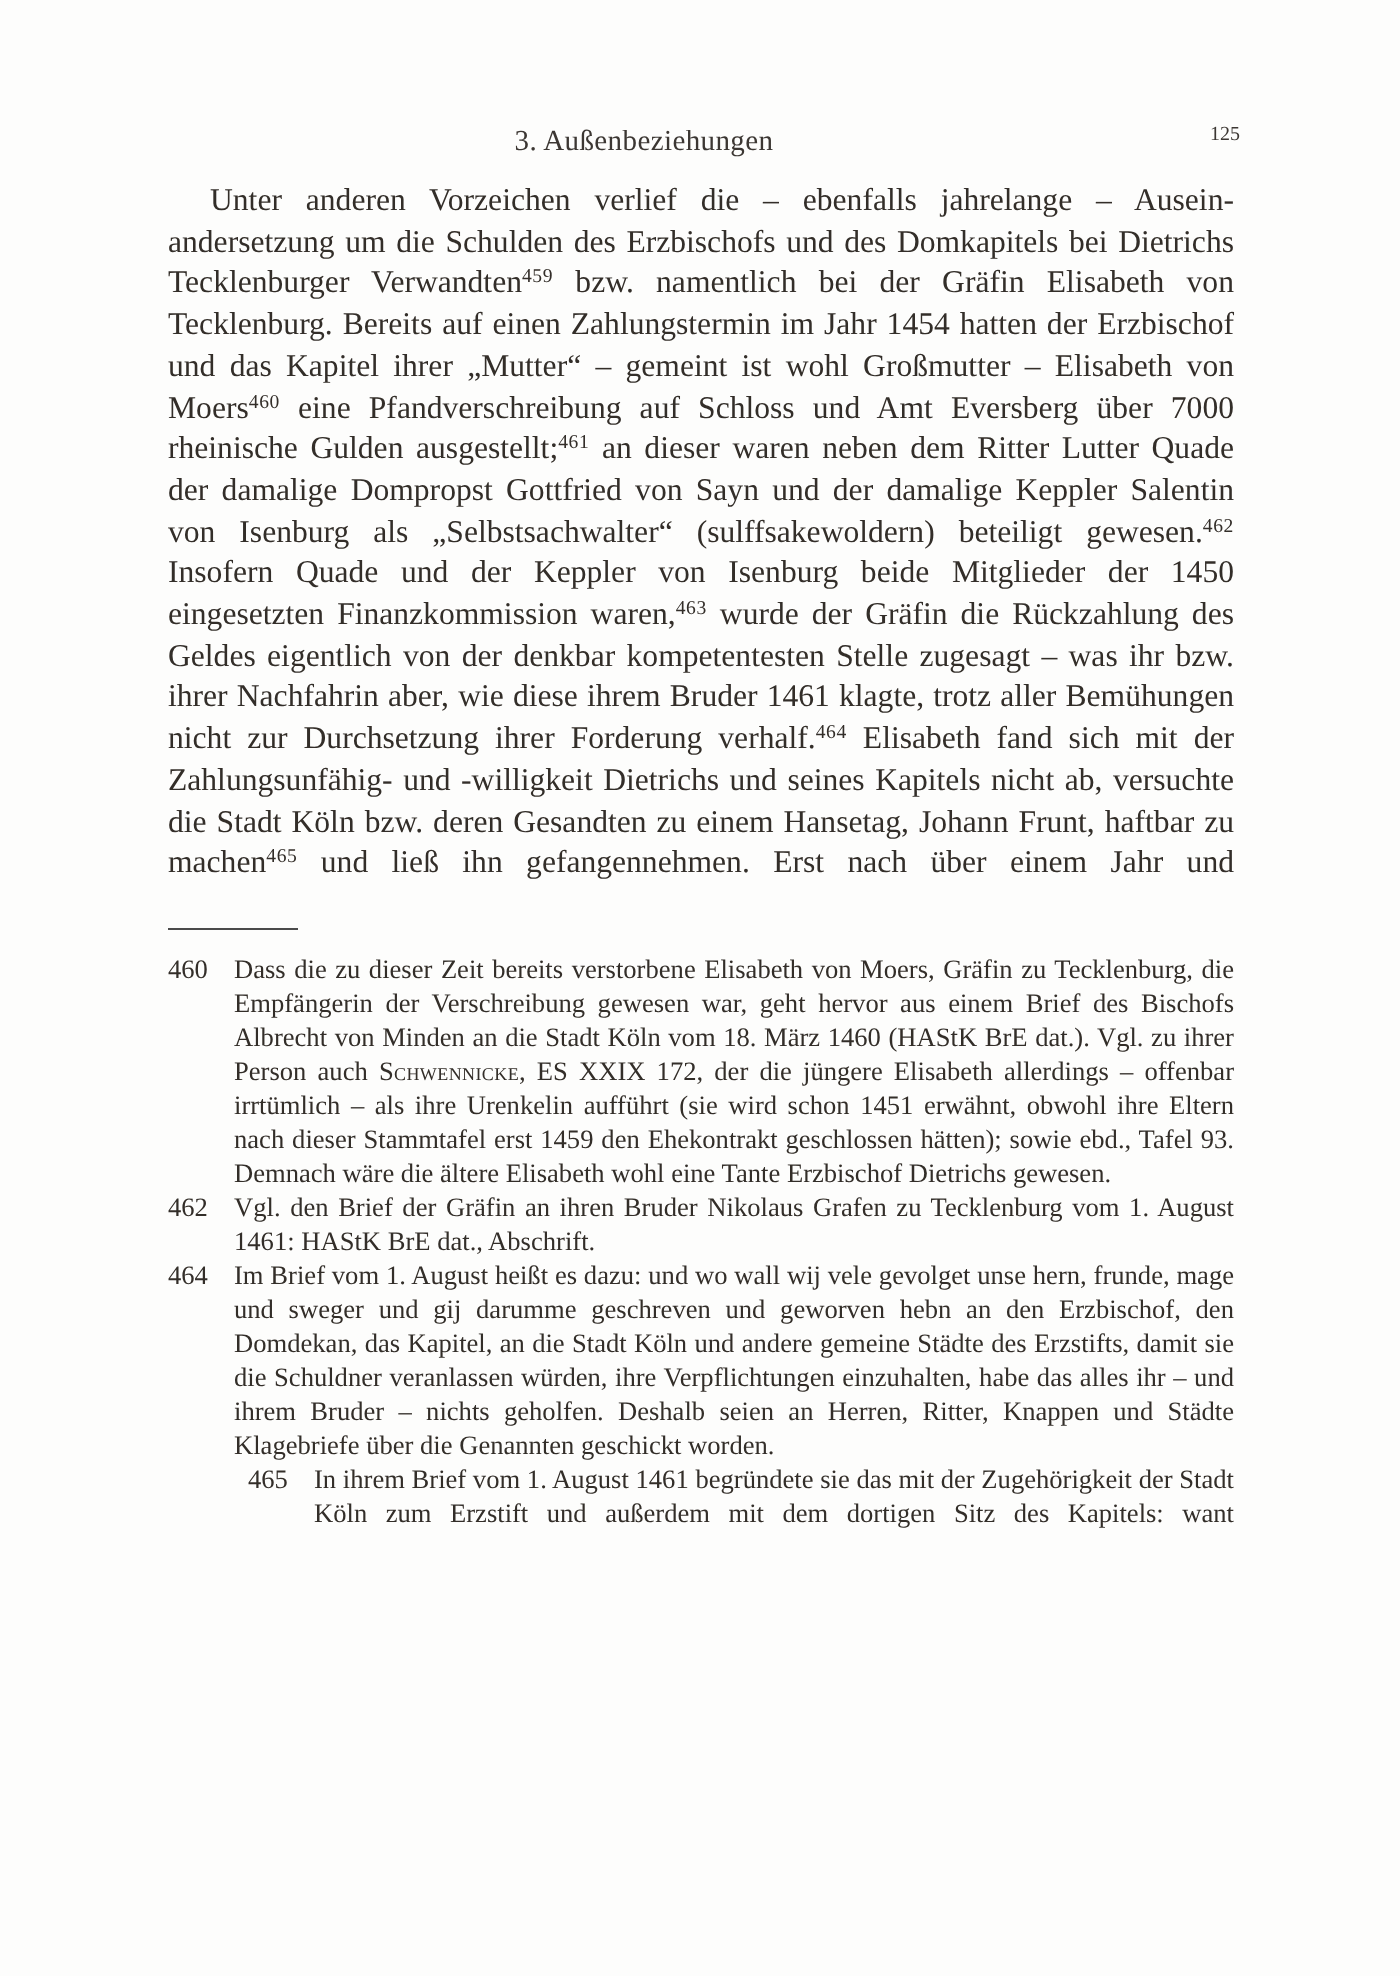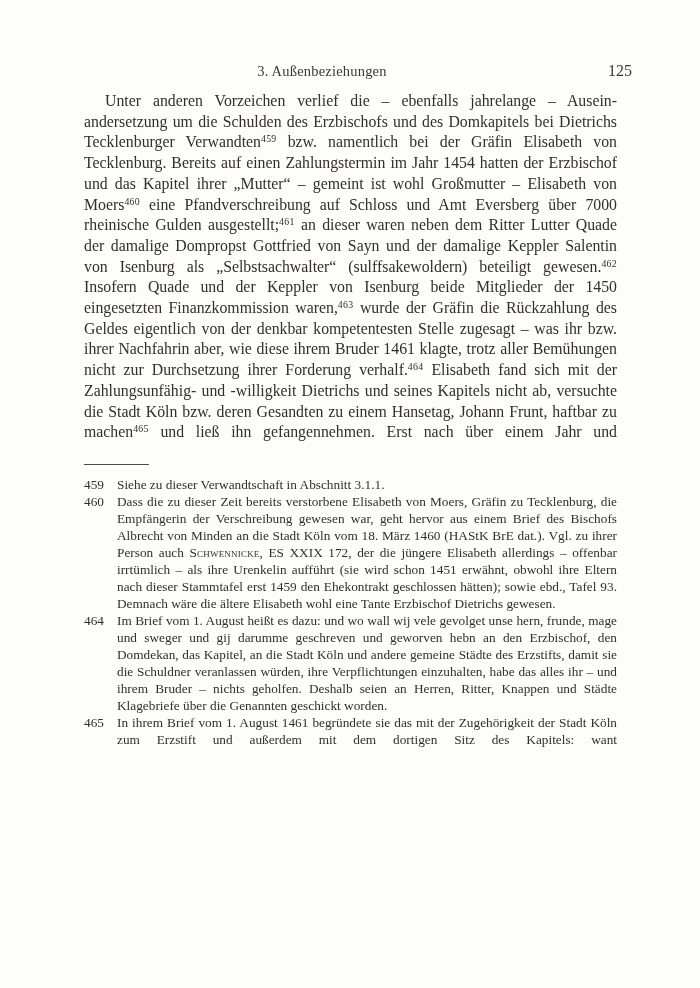--- a/index.html
+++ b/index.html
@@ -23,21 +23,21 @@
   
   .running-head {
     position: absolute; top: 63px; left: 0; right: 0; height: 20px;
     font-size: 14.5px; color: #3c3733;
   }
   .section-title {
     position: absolute; left: 322px; transform: translateX(-50%);
     white-space: nowrap; letter-spacing: 0.2px;
   }
   .page-number {
-    position: absolute; right: 68px; top: -1px; font-size: 16px;
+    position: absolute; right: 80px; top: -1px; font-size: 10px;
   }
   
   .body-text {
     position: absolute; top: 91px; left: 84px; width: 533px;
     font-size: 15.8px; line-height: 20.7px;
     text-align: justify; text-align-last: justify;
     text-indent: 21px;
     word-spacing: 0.5px;
     hyphens: manual;
   }
@@ -49,21 +49,21 @@
   
   .footnotes {
     position: absolute; top: 476px; left: 84px; width: 533px;
     font-size: 13.3px; line-height: 17px;
     text-align: justify;
     hyphens: manual;
   }
   .footnote {
     padding-left: 33px; text-indent: -33px;
   }
-  .footnote.fn-continues { text-align-last: justify; }
+  .footnote.fn-continues { text-align-last: justify; margin-left: 40px; }
   .fn-num {
     display: inline-block; width: 33px; text-indent: 0;
   }
   
   .seg-i { }
   .seg-sc { font-variant: small-caps; letter-spacing: 0.2px; margin-top: 28px; }
   .seg-sup {
     font-size: 0.62em;
     vertical-align: 0.5em;
     line-height: 0;
@@ -78,19 +78,19 @@
   <header class="running-head">
     <span class="section-title">3. Außenbeziehungen</span>
     <span class="page-number">125</span>
   </header>
 
   <p class="body-text"><span>Unter anderen Vorzeichen verlief die – ebenfalls jahrelange – Ausein­andersetzung um die Schulden des Erzbischofs und des Domkapitels bei Dietrichs Tecklenburger Verwandten</span><span class="seg-sup">459</span><span> bzw. namentlich bei der Gräfin Elisabeth von Tecklenburg. Bereits auf einen Zahlungstermin im Jahr 1454 hatten der Erzbischof und das Kapitel ihrer „Mutter“ – gemeint ist wohl Großmutter – Elisabeth von Moers</span><span class="seg-sup">460</span><span> eine Pfandverschreibung auf Schloss und Amt Eversberg über 7000 rheinische Gulden ausgestellt;</span><span class="seg-sup">461</span><span> an dieser wa­ren neben dem Ritter Lutter Quade der damalige Dompropst Gottfried von Sayn und der damalige Keppler Salentin von Isenburg als „Selbstsachwalter“ (</span><span class="seg-i">sulffsakewoldern</span><span>) beteiligt gewesen.</span><span class="seg-sup">462</span><span> Insofern Quade und der Keppler von Isenburg beide Mitglieder der 1450 eingesetzten Finanzkommission waren,</span><span class="seg-sup">463</span><span> wurde der Gräfin die Rückzahlung des Geldes eigentlich von der denkbar kompetentesten Stelle zugesagt – was ihr bzw. ihrer Nachfahrin aber, wie diese ihrem Bruder 1461 klagte, trotz aller Bemühungen nicht zur Durch­setzung ihrer Forderung verhalf.</span><span class="seg-sup">464</span><span> Elisabeth fand sich mit der Zahlungsun­fähig- und -willigkeit Dietrichs und seines Kapitels nicht ab, versuchte die Stadt Köln bzw. deren Gesandten zu einem Hansetag, Johann Frunt, haftbar zu machen</span><span class="seg-sup">465</span><span> und ließ ihn gefangennehmen. Erst nach über einem Jahr und</span></p>
 
   <div class="footnote-separator"></div>
 
   <section class="footnotes">
-      <div class="footnote"><span class="fn-num">459</span><span>Siehe zu dieser Verwandtschaft in Abschnitt 3.1.1.</span></div>
       <div class="footnote"><span class="fn-num">460</span><span>Dass die zu dieser Zeit bereits verstorbene Elisabeth von Moers, Gräfin zu Teck­lenburg, die Empfängerin der Verschreibung gewesen war, geht hervor aus einem Brief des Bischofs Albrecht von Minden an die Stadt Köln vom 18. März 1460 (HAStK BrE dat.). Vgl. zu ihrer Person auch </span><span class="seg-sc">Schwennicke</span><span>, ES XXIX 172, der die jüngere Elisabeth allerdings – offenbar irrtümlich – als ihre Urenkelin aufführt (sie wird schon 1451 erwähnt, obwohl ihre Eltern nach dieser Stammtafel erst 1459 den Ehekontrakt geschlossen hätten); sowie ebd., Tafel 93. Demnach wäre die äl­tere Elisabeth wohl eine Tante Erzbischof Dietrichs gewesen.</span></div>
+      <div class="footnote"><span class="fn-num">462</span><span>Vgl. den Brief der Gräfin an ihren Bruder Nikolaus Grafen zu Tecklenburg vom 1. August 1461: HAStK BrE dat., Abschrift.</span></div>
       <div class="footnote"><span class="fn-num">464</span><span>Im Brief vom 1. August heißt es dazu: </span><span class="seg-i">und wo wall wij vele gevolget unse hern, frunde, mage und sweger und gij darumme geschreven und geworven hebn</span><span> an den Erzbischof, den Domdekan, das Kapitel, an die Stadt Köln und andere gemeine Städte des Erzstifts, damit sie die Schuldner veranlassen würden, ihre Verpflich­tungen einzuhalten, habe das alles ihr – und ihrem Bruder – nichts geholfen. Des­halb seien an Herren, Ritter, Knappen und Städte Klagebriefe über die Genannten geschickt worden.</span></div>
       <div class="footnote fn-continues"><span class="fn-num">465</span><span>In ihrem Brief vom 1. August 1461 begründete sie das mit der Zugehörigkeit der Stadt Köln zum Erzstift und außerdem mit dem dortigen Sitz des Kapitels: </span><span class="seg-i">want</span></div>
     </section>
 
 </div>
 
 </body></html>

